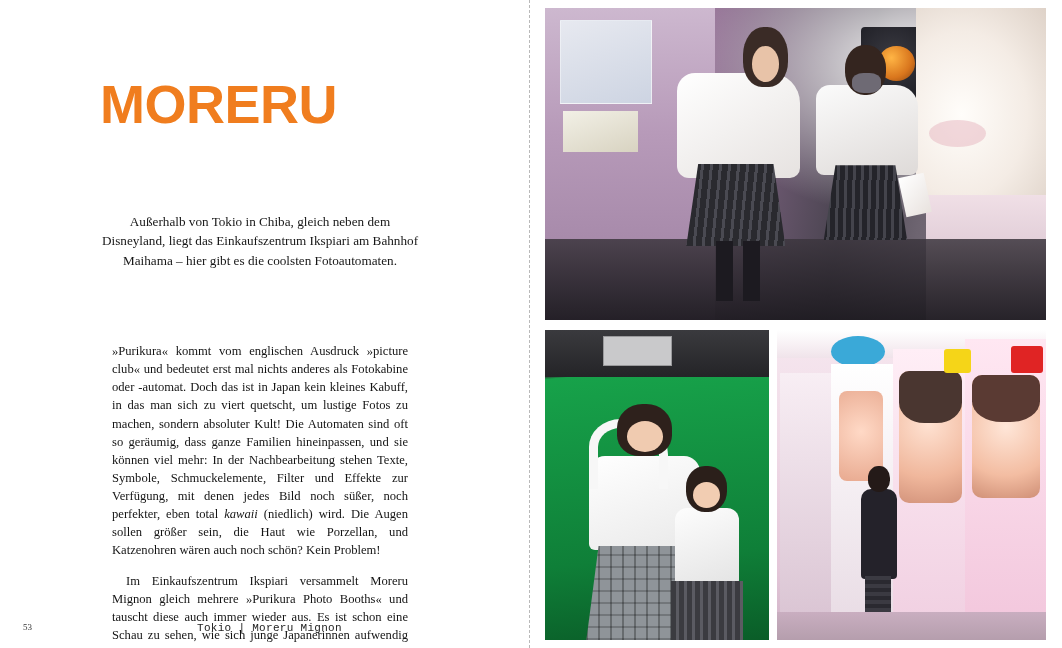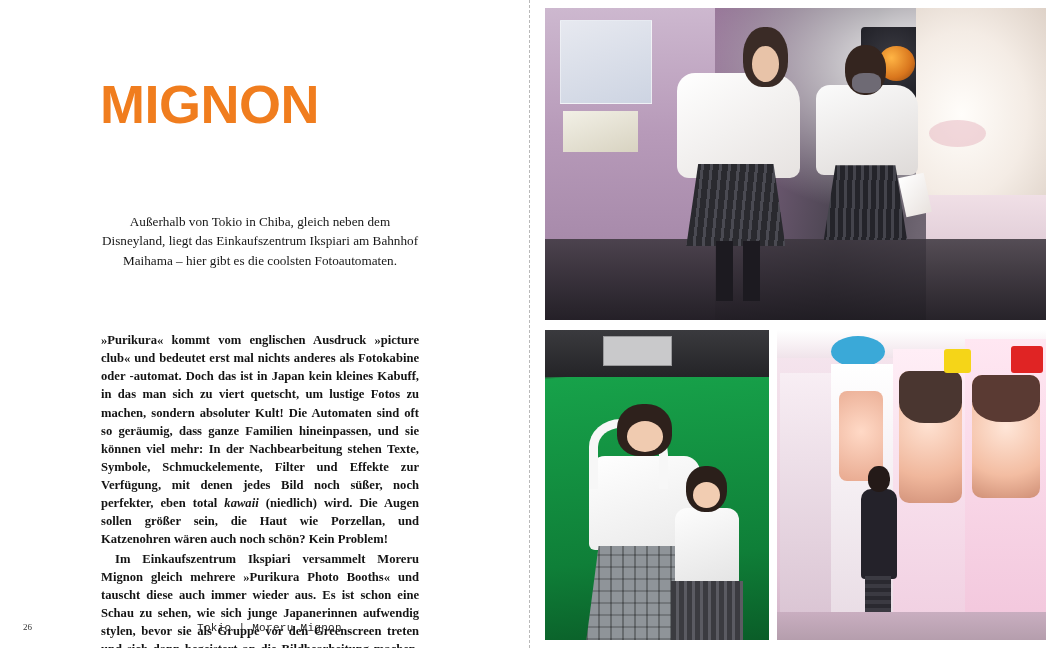--- a/index.html
+++ b/index.html
@@ -71,22 +71,21 @@
     left: 100px;
     top: 330px;
     width: 320px;
     font-family: "Liberation Serif", serif;
     font-size: 12.6px;
     line-height: 1.44;
     text-align: justify;
     color: #141414;
   }
   .body-col p {
-    margin: 1px;
-    font-weight: bold;
+    margin: 12px;
   }
   .body-col p + p {
     text-indent: 14px;
   }
   .body-col em {
     font-style: italic;
   }
 
   .caption {
     position: absolute;
@@ -484,33 +483,33 @@
   }
 </style>
 </head>
 <body>
 
 <div class="spread">
 
   <div class="left-page">
 
     <div class="title-block">
-      <div class="title-line">MIGNON</div>
+      <div class="title-line">MORERU</div>
     </div>
 
     <div class="standfirst">Außerhalb von Tokio in Chiba, gleich neben dem Disneyland, liegt das Einkaufszentrum Ikspiari am Bahnhof Maihama – hier gibt es die coolsten Fotoautomaten.</div>
 
     <div class="body-col">
       <p><span>»Purikura« kommt vom englischen Ausdruck »picture club« und bedeutet erst mal nichts anderes als Fotokabine oder -automat. Doch das ist in Japan kein kleines Kabuff, in das man sich zu viert quetscht, um lustige Fotos zu machen, sondern absoluter Kult! Die Automaten sind oft so geräumig, dass ganze Familien hineinpassen, und sie können viel mehr: In der Nachbearbeitung stehen Texte, Symbole, Schmuckelemente, Filter und Effekte zur Verfügung, mit denen jedes Bild noch süßer, noch perfekter, eben total </span><em>kawaii</em><span> (niedlich) wird. Die Augen sollen größer sein, die Haut wie Porzellan, und Katzenohren wären auch noch schön? Kein Problem!</span></p>
       <p>Im Einkaufszentrum Ikspiari versammelt Moreru Mignon gleich mehrere »Purikura Photo Booths« und tauscht diese auch immer wieder aus. Es ist schon eine Schau zu sehen, wie sich junge Japanerinnen aufwendig stylen, bevor sie als Gruppe vor den Greenscreen treten und sich dann begeistert an die Bildbearbeitung machen. Also gleich selbst ausprobieren: Ein persönlicheres Souvenir kann man aus Japan kaum mitbringen!</p>
 
     </div>
 
 
-    <div class="folio">26</div>
+    <div class="folio">53</div>
     <div class="running-head">Tokio  |  Moreru Mignon</div>
   </div>
 
   <div class="gutter"></div>
 
   <div class="right-page">
 
     <div class="photo photo-top">
       <div class="ph-inner">
         <div class="p1-bg"></div>

